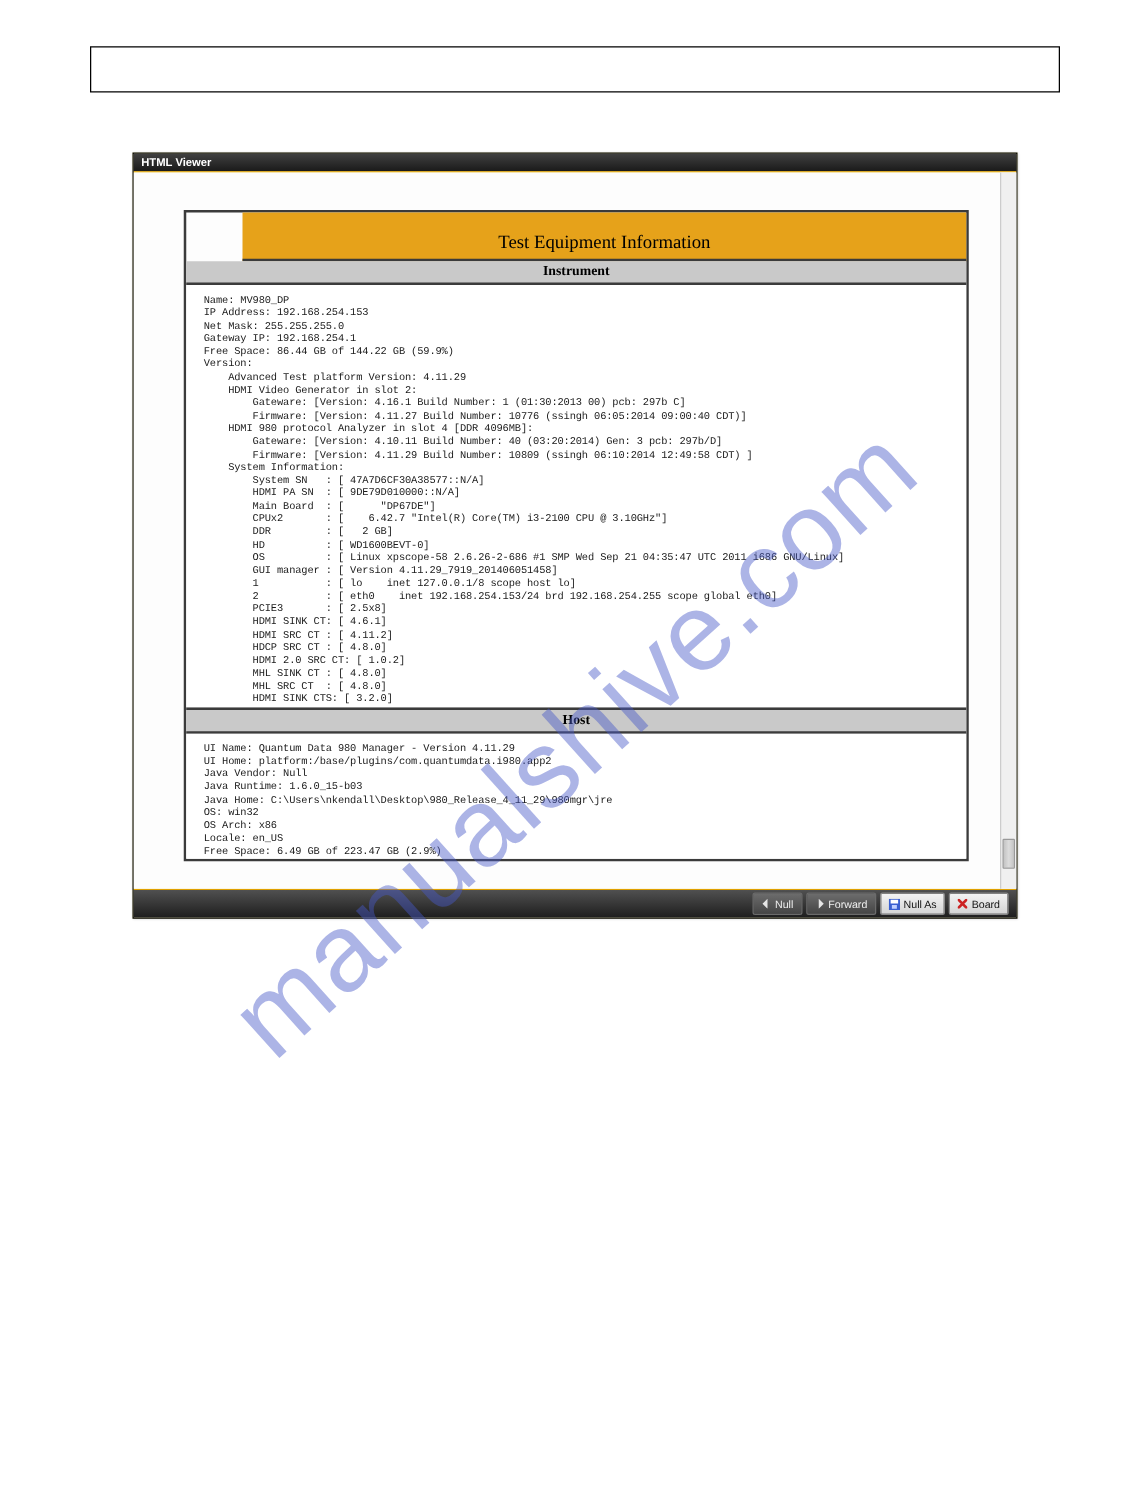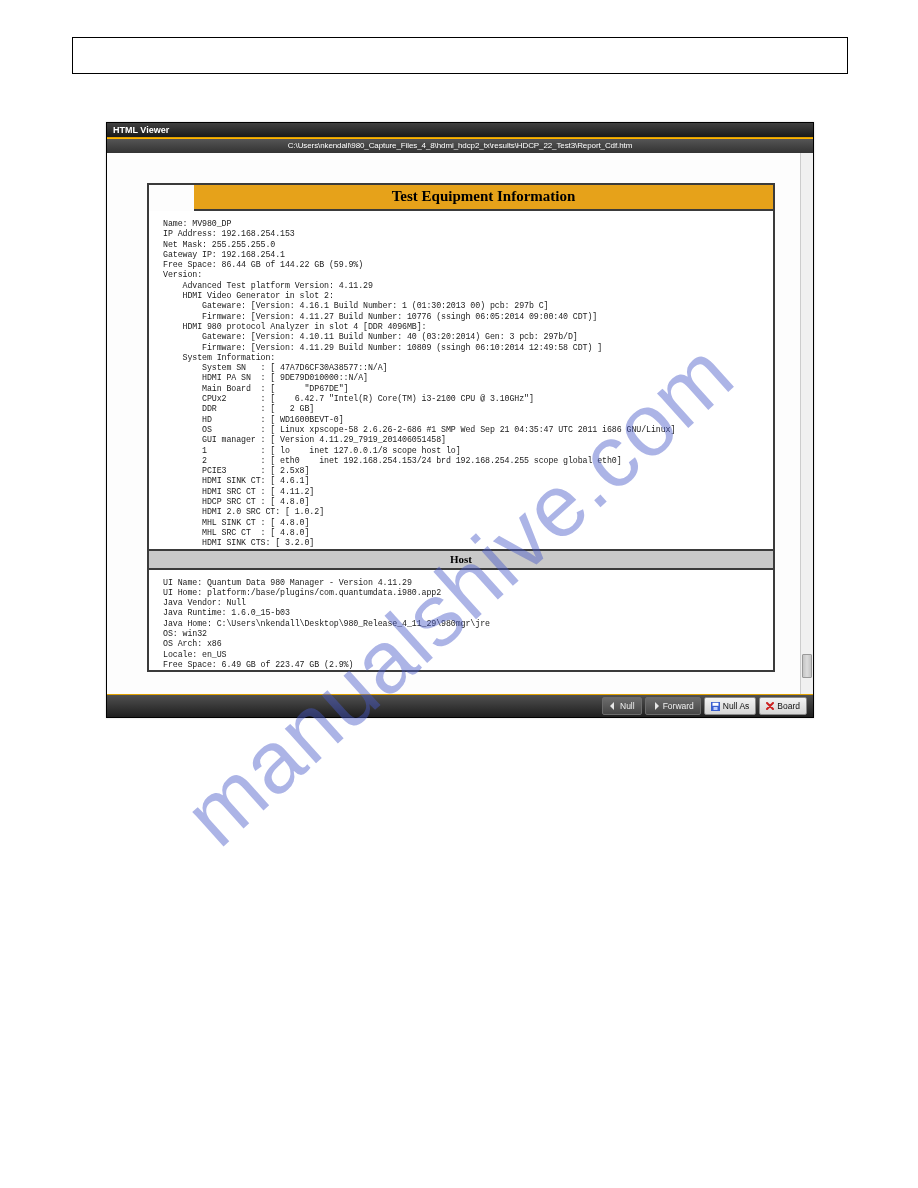--- a/index.html
+++ b/index.html
@@ -85,23 +85,23 @@
 
   .report-frame {
     border: 2px solid #3b3b3b;
   }
 
   .section-title {
     background: #e6a21a;
     border-bottom: 2px solid #3b3b3b;
     text-align: center;
     font-family: "Times New Roman", Times, serif;
-    font-weight: bold;
+    font-weight: normal;
     font-size: 15px;
-    padding: 3px 0 4px 0;
+    padding: 16px 0 4px 0;
     color: #000;
     margin-left: 45px;
   }
 
   .subsection-title {
     background: #c9c9c9;
     border-bottom: 2px solid #3b3b3b;
     text-align: center;
     font-family: "Times New Roman", Times, serif;
     font-weight: bold;
@@ -177,29 +177,29 @@
     letter-spacing: 1px;
   }
 </style>
 </head>
 <body>
 
 <div class="page-top-box"></div>
 
 <div class="viewer">
   <div class="titlebar">HTML Viewer</div>
-  <div class="pathbar">C:\Users\nkendall\980_Capture_Files_4_8\hdmi_hdcp2_tx\results\HDCP_22_Test3\Report_Cdf.htm</div>
 
   <div class="content-area">
     <div class="scrollbar">
       <div class="scrollbar-thumb"></div>
     </div>
 
     <div class="report-frame">
       <div class="section-title">Test Equipment Information</div>
+      <div class="subsection-title">Instrument</div>
       <div class="section-body">
         <pre class="mono">Name: MV980_DP
 IP Address: 192.168.254.153
 Net Mask: 255.255.255.0
 Gateway IP: 192.168.254.1
 Free Space: 86.44 GB of 144.22 GB (59.9%)
 Version:
     Advanced Test platform Version: 4.11.29
     HDMI Video Generator in slot 2:
         Gateware: [Version: 4.16.1 Build Number: 1 (01:30:2013 00) pcb: 297b C]

